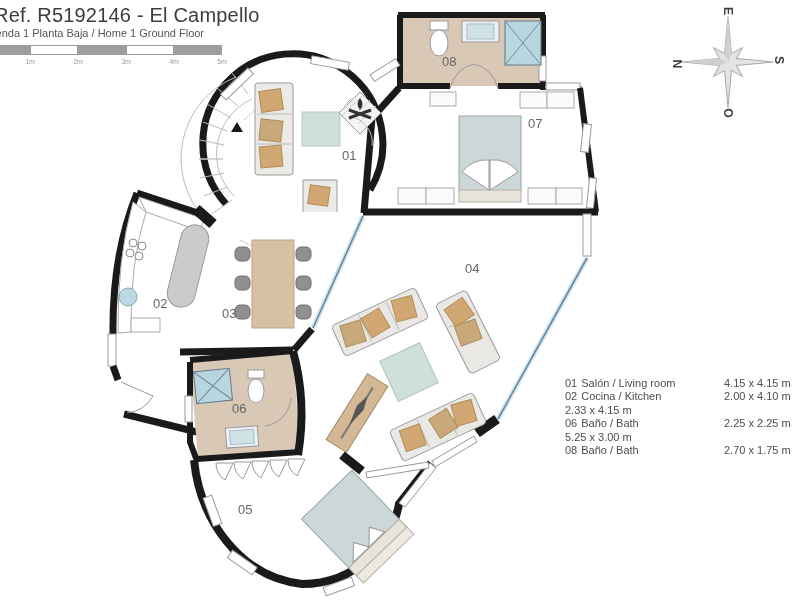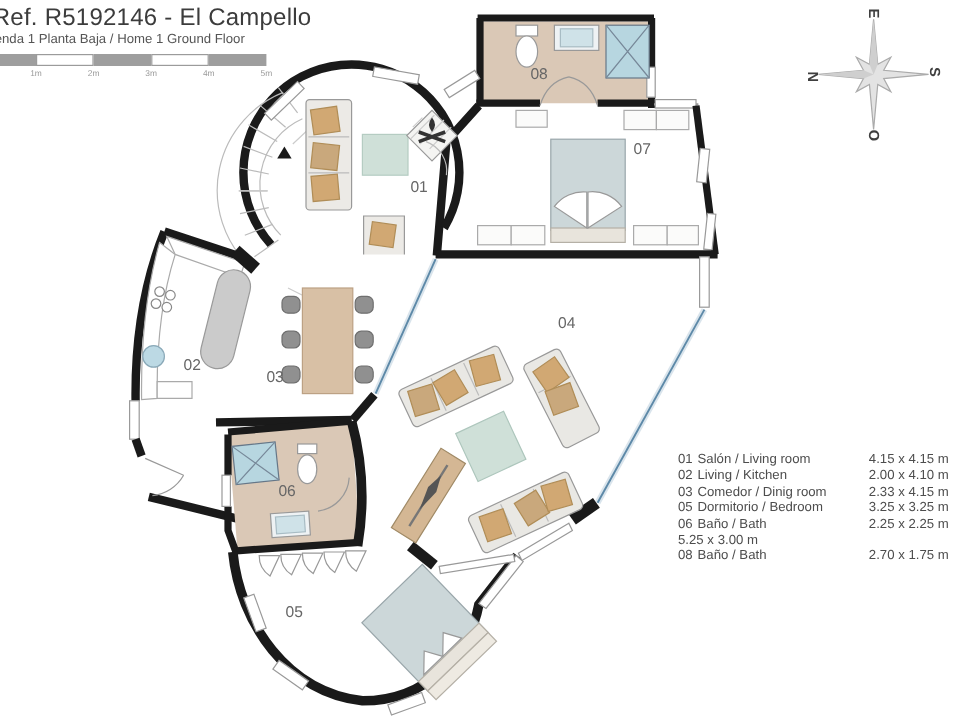--- a/index.html
+++ b/index.html
@@ -315,30 +315,25 @@
   <text x="103" y="59" text-anchor="middle" transform="rotate(90 105 55)">S</text>
   <text x="55" y="109" text-anchor="middle" transform="rotate(90 55 105)">O</text>
 </svg>
 
 <div class="legend">
   <div class="row">
     <span class="lab"><span class="num">01</span><span>Salón / Living room</span></span>
     <span class="size">4.15 x 4.15 m</span>
   </div>
   <div class="row">
-    <span class="lab"><span class="num">02</span><span>Living / Kitchen</span></span>
+    <span class="lab"><span class="num">02</span><span>Cocina / Kitchen</span></span>
     <span class="size">2.00 x 4.10 m</span>
   </div>
   <div class="row">
-    <span class="lab"><span class="num">03</span><span>Comedor / Dinig room</span></span>
     <span class="size">2.33 x 4.15 m</span>
-  </div>
-  <div class="row">
-    <span class="lab"><span class="num">05</span><span>Dormitorio / Bedroom</span></span>
-    <span class="size">3.25 x 3.25 m</span>
   </div>
   <div class="row">
     <span class="lab"><span class="num">06</span><span>Baño / Bath</span></span>
     <span class="size">2.25 x 2.25 m</span>
   </div>
   <div class="row">
     <span class="size">5.25 x 3.00 m</span>
   </div>
   <div class="row">
     <span class="lab"><span class="num">08</span><span>Baño / Bath</span></span>

